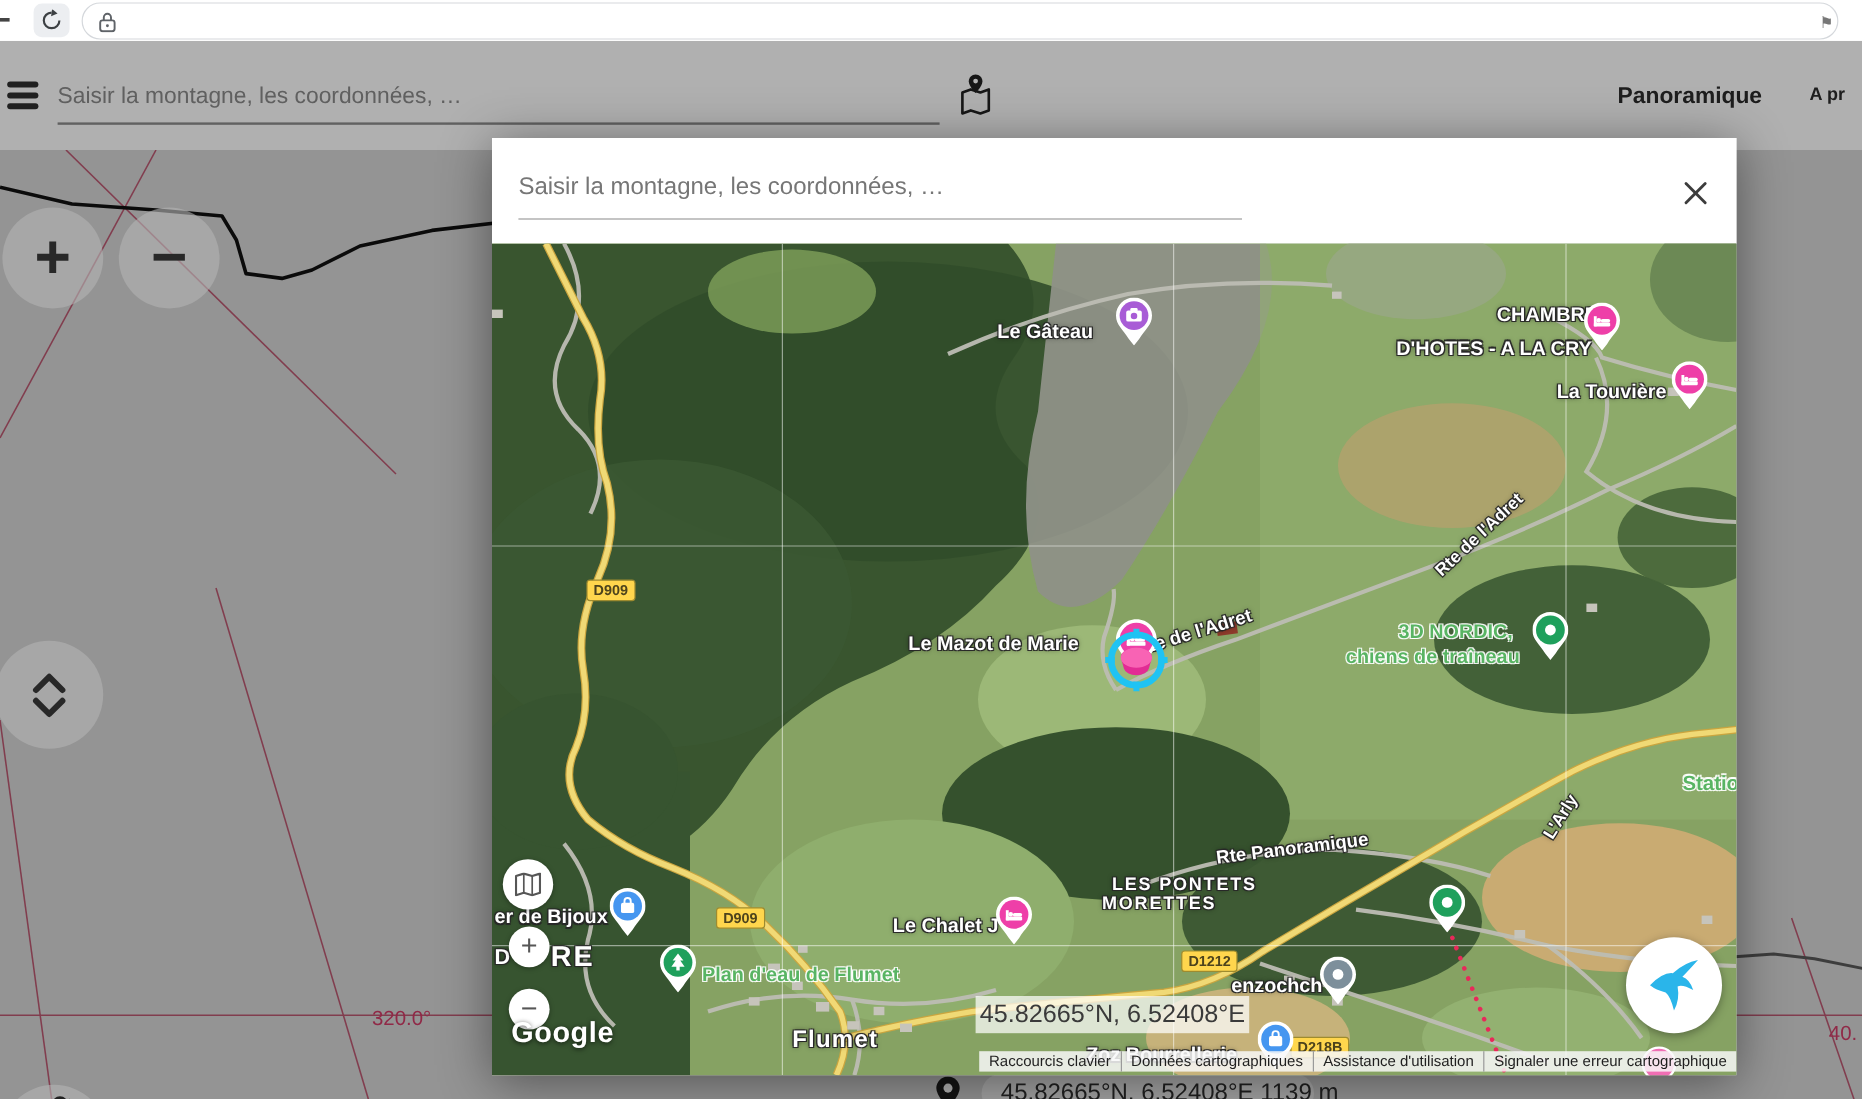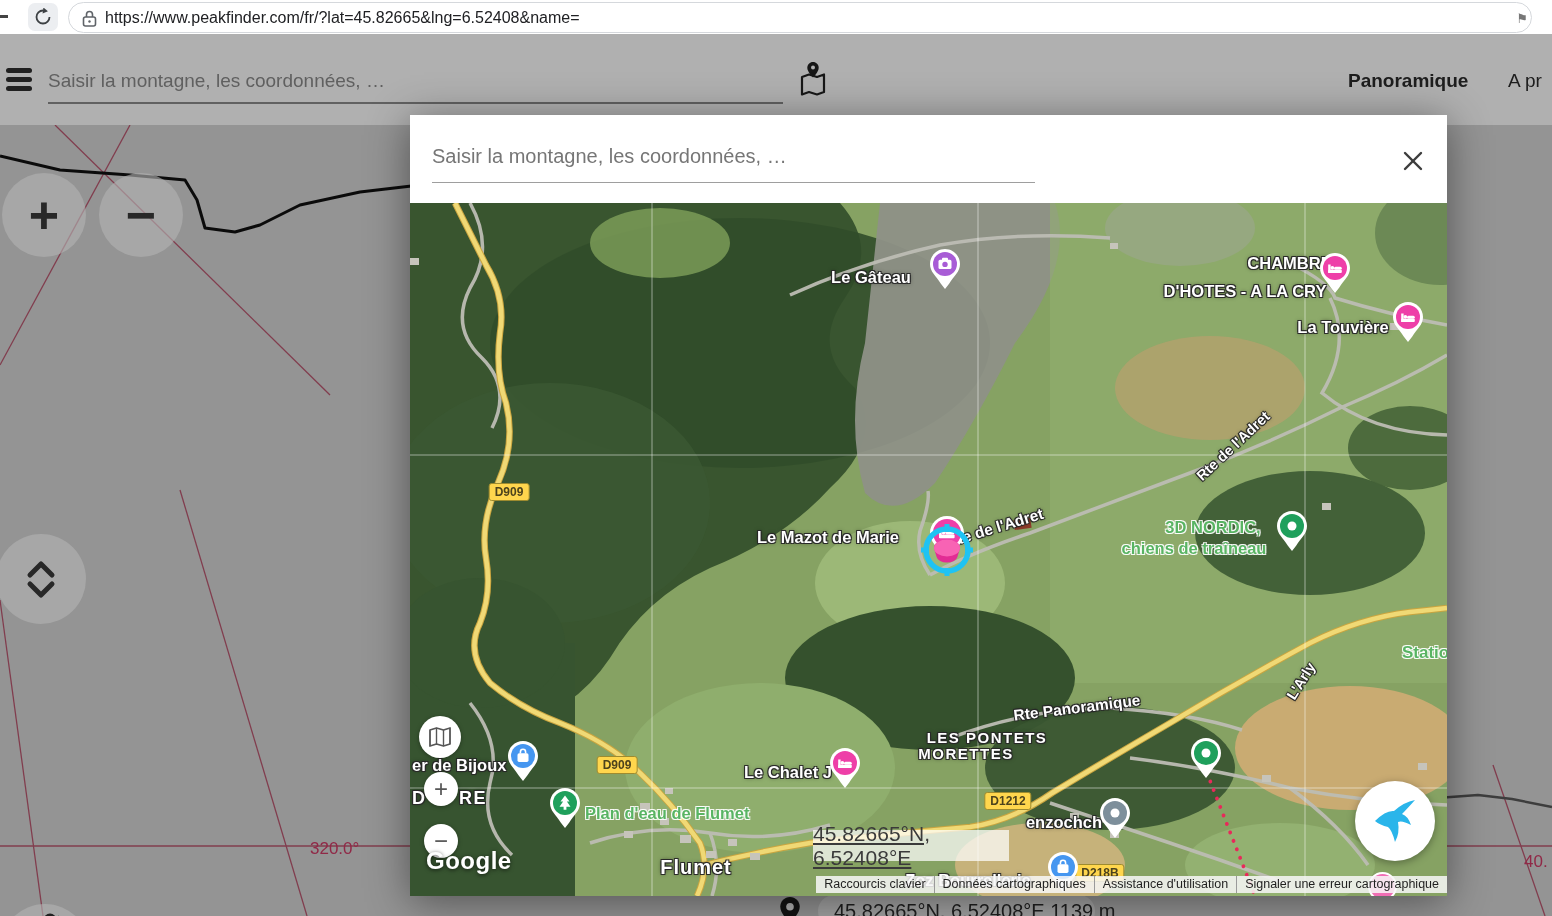--- a/index.html
+++ b/index.html
@@ -17,21 +17,21 @@
   .flag-stub{position:absolute;right:3px;top:8px;color:#777;font-size:13px;}
   
   .app{position:absolute;left:0;top:34px;width:1552px;height:882px;background:#d2d2d2;}
   .app-header{position:absolute;left:0;top:0;width:1552px;height:91px;background:#fdfdfd;}
   .burger{position:absolute;left:6px;top:34px;width:26px;height:27px;cursor:pointer;}
   .burger i{display:block;width:26px;height:5px;border-radius:2.5px;background:#2e2e2e;margin-bottom:4px;}
   .hdr-search{position:absolute;left:48px;top:36px;font-size:19px;color:#8a8a8a;}
   .hdr-underline{position:absolute;left:48px;top:68px;width:735px;height:2px;background:#8b8b8b;}
   .hdr-mapicon{position:absolute;left:798px;top:27px;}
   .hdr-nav1{position:absolute;left:1348px;top:36px;font-size:19px;font-weight:bold;color:#2b2b2b;cursor:pointer;}
-  .hdr-nav2{position:absolute;left:1508px;top:36px;font-size:19px;font-weight:normal;color:#2b2b2b;cursor:pointer;white-space:nowrap;}
+  .hdr-nav2{position:absolute;left:1508px;top:36px;font-size:15px;font-weight:bold;color:#2b2b2b;cursor:pointer;white-space:nowrap;}
   .pano{position:absolute;left:0;top:91px;width:1552px;height:791px;background:#d4d4d4;overflow:hidden;}
   .cbtn{position:absolute;border-radius:50%;background:rgba(255,255,255,.62);display:flex;align-items:center;
         justify-content:center;cursor:pointer;color:#3a3a3a;}
   .cbtn.big{width:84px;height:84px;font-size:52px;font-weight:bold;}
   .az{position:absolute;font-size:17px;color:#cf3b66;}
   .loc-pill{position:absolute;left:818px;top:770px;width:277px;height:32px;background:#ebebeb;border-radius:16px;
             display:flex;align-items:center;}
   .loc-pill span{margin-left:16px;font-size:20px;color:#2f2f2f;white-space:nowrap;}
   .loc-pin{position:absolute;left:780px;top:772px;}
   .dim{position:absolute;left:0;top:34px;width:1552px;height:882px;background:rgba(0,0,0,.30);z-index:5;}
@@ -56,22 +56,22 @@
   .maplabel.area{font-size:15px;letter-spacing:1.5px;}
   .maplabel.town{font-size:20px;letter-spacing:1px;}
   .maplabel.road{font-size:14.5px;font-weight:bold;}
   .badge{position:absolute;transform:translate(-50%,-50%);background:#ffd64d;border:1px solid #9e8b2f;
          border-radius:3px;font-size:12px;font-weight:bold;color:#4d431c;padding:1px 5px;z-index:4;white-space:nowrap;}
   .mk{position:absolute;transform:translate(-50%,-100%);z-index:4;cursor:pointer;}
   .mk.under{z-index:2;}
   .sel{position:absolute;z-index:5;}
   .mapctl{position:absolute;border-radius:50%;background:#fff;box-shadow:0 1px 4px rgba(0,0,0,.35);
           display:flex;align-items:center;justify-content:center;cursor:pointer;color:#565656;z-index:6;}
-  .coords{position:absolute;left:403px;top:627px;width:196px;height:31px;background:rgba(255,255,255,.72);
-          display:flex;align-items:center;justify-content:center;font-size:21px;color:#3a3a3a;z-index:6;text-decoration:underline;}
+  .coords{position:absolute;left:403px;top:627px;width:228px;height:31px;background:rgba(255,255,255,.72);
+          display:flex;align-items:center;justify-content:center;font-size:21px;color:#3a3a3a;z-index:6;}
   .gfooter{position:absolute;right:0;bottom:3px;height:17px;display:flex;background:rgba(248,248,248,.85);z-index:9;}
   .gfooter span{font-size:12.5px;color:#1f1f1f;padding:1px 8px;border-left:1px solid #9a9a9a;cursor:pointer;white-space:nowrap;}
   .gfooter span:first-child{border-left:none;}
   .glogo{position:absolute;left:16px;top:644px;font-size:24px;font-weight:bold;color:#fff;letter-spacing:.5px;z-index:6;
          text-shadow:0 1px 4px rgba(0,0,0,.7);cursor:pointer;}
   .bird{position:absolute;left:945px;top:578px;width:80px;height:80px;border-radius:50%;background:#fff;z-index:7;
         box-shadow:0 2px 8px rgba(0,0,0,.35);display:flex;align-items:center;justify-content:center;cursor:pointer;}
   .pinkdot{position:absolute;left:958px;top:669px;width:25px;height:25px;border-radius:50%;background:#f06eb4;
            border:2px solid #fff;z-index:2;}
 </style>
@@ -157,21 +157,20 @@
     </svg>
   </div>
   <div class="url-pill">
     <span class="lock">
       <svg width="15" height="17" viewBox="0 0 15 17">
         <rect x="1.5" y="7" width="12" height="9" rx="2" fill="none" stroke="#5f6368" stroke-width="1.6"></rect>
         <path d="M4.5 7 V4.5 a3 3 0 0 1 6 0 V7" fill="none" stroke="#5f6368" stroke-width="1.6"></path>
         <circle cx="7.5" cy="11.5" r="1.2" fill="#5f6368"></circle>
       </svg>
     </span>
-    <span class="url-text">https://www.peakfinder.com/fr/?lat=45.82665&amp;lng=6.52408&amp;name=</span>
     <span class="flag-stub">⚑</span>
   </div>
 </div>
 
 <div class="modal">
   <div class="m-head">
     <div class="m-search">Saisir la montagne, les coordonnées, …</div>
     <div class="m-underline"></div>
     <div class="m-close">
       <svg width="24" height="24" viewBox="0 0 24 24">
@@ -280,21 +279,21 @@
     <div class="maplabel green" style="left:784px;top:345px;">chiens de traîneau</div>
     <div class="maplabel ll" style="left:2px;top:562px;">er de Bijoux</div>
     <div class="maplabel green ll" style="left:175px;top:610px;">Plan d'eau de Flumet</div>
     <div class="maplabel" style="left:378px;top:569px;">Le Chalet J</div>
     <div class="maplabel" style="left:645px;top:619px;padding-left:18px;">enzochch</div>
     <div class="maplabel green ll" style="left:958px;top:450px;font-size:17px;margin-left:34px;">Station d</div>
     <div class="maplabel town" style="left:286px;top:664px;">Flumet</div>
     <div class="maplabel area" style="left:565px;top:534px;padding-left:24px;">LES PONTETS</div>
     <div class="maplabel area" style="left:556px;top:550px;">MORETTES</div>
     <div class="maplabel area ll" style="left:2px;top:595px;font-size:18px;">D</div>
-    <div class="maplabel area ll" style="left:49px;top:595px;font-size:18px;">RE</div>
+    <div class="maplabel area ll" style="left:49px;top:595px;font-size:24px;">RE</div>
     <div class="maplabel" style="left:558px;top:677px;z-index:2;">Zoz Bourrellerie</div>
 
     <div class="mk" style="left:535px;top:90px;">
       <svg width="30" height="40" viewBox="0 0 30 40">
         <path d="M15 0C6.7 0 0 6.7 0 15c0 8.1 6 11.6 10.7 19.6L15 40l4.3-5.4C24 26.6 30 23.1 30 15 30 6.7 23.3 0 15 0z" fill="#fff"></path>
         <circle cx="15" cy="15" r="12" fill="#a85cd6"></circle>
         <rect x="12" y="8.7" width="6" height="3.6" rx="1" fill="#fff"></rect>
         <rect x="8.5" y="10.8" width="13" height="9.2" rx="1.6" fill="#fff"></rect>
         <circle cx="15" cy="15.4" r="2.7" fill="#a85cd6"></circle>
       </svg>

